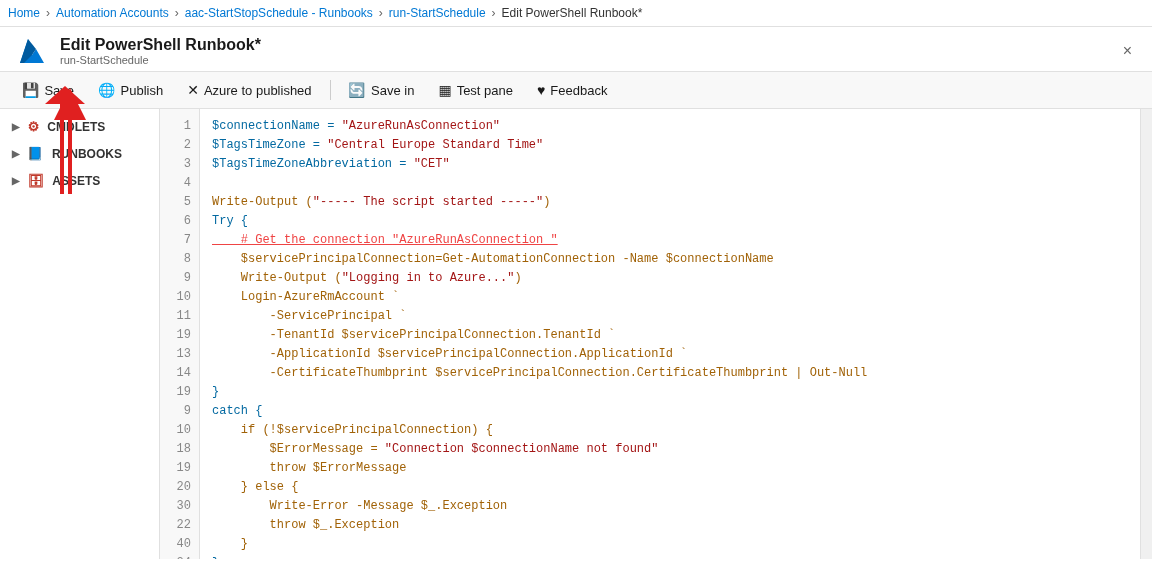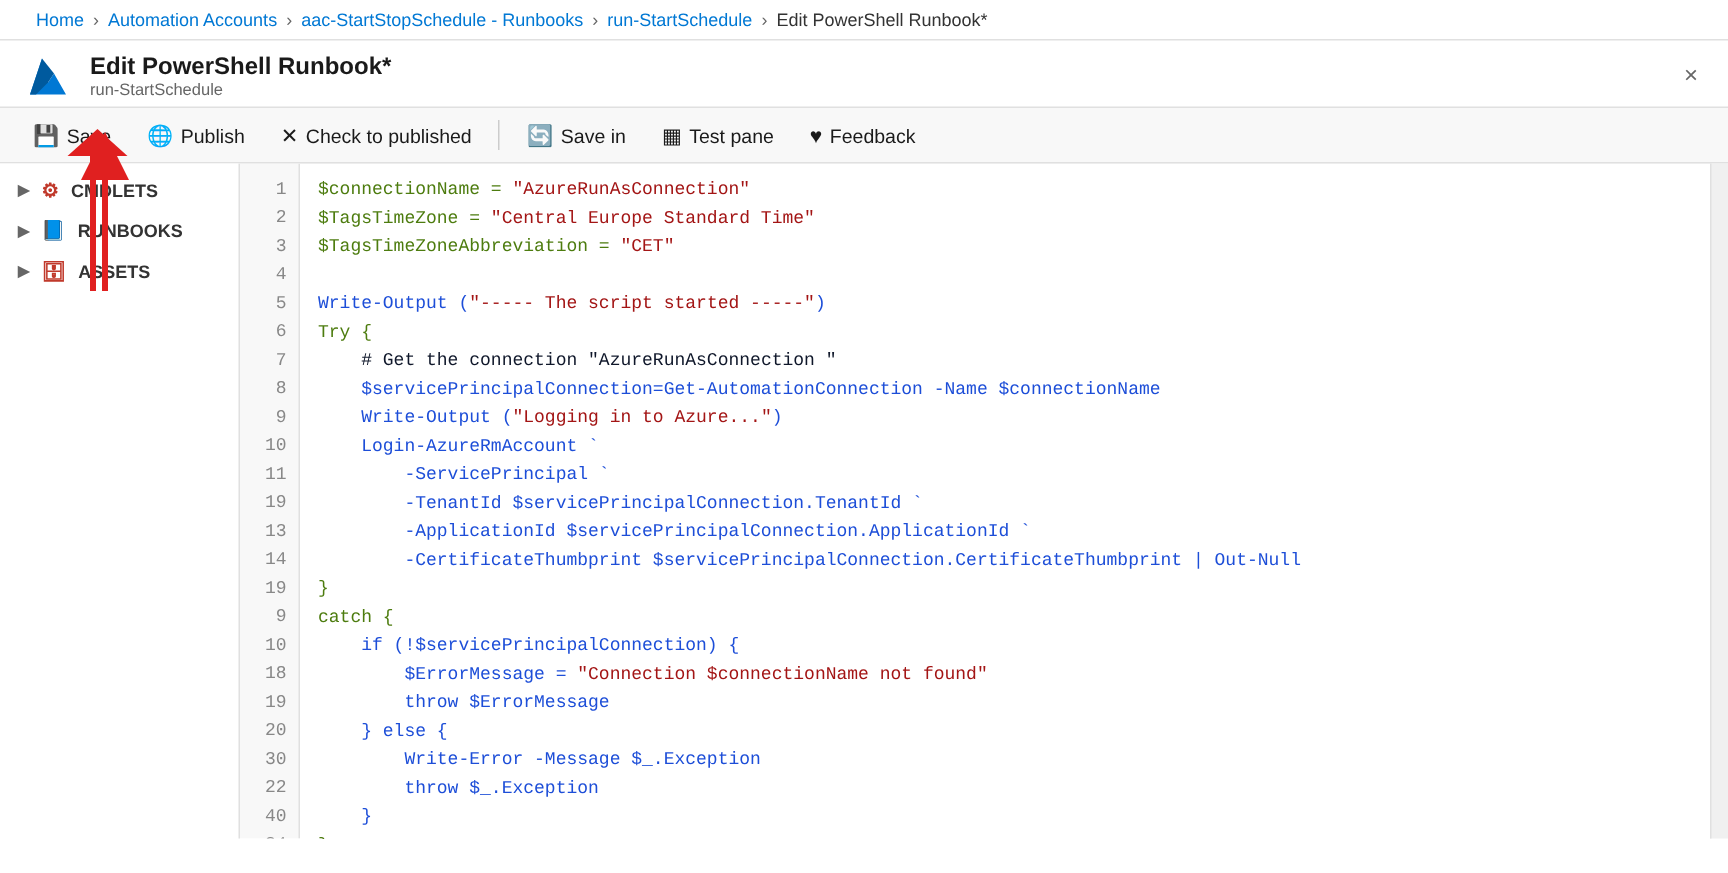--- a/index.html
+++ b/index.html
@@ -2,21 +2,21 @@
 <html><head>
   <meta charset="utf-8">
   <style>
     * { margin: 0; padding: 0; box-sizing: border-box; }
     body { font-family: 'Segoe UI', Arial, sans-serif; font-size: 13px; background: #fff; width: 1152px; height: 582px; overflow: hidden; }
 
     
     .breadcrumb {
       background: #fff;
       border-bottom: 1px solid #e0e0e0;
-      padding: 6px 24px;
+      padding: 6px 8px;
       display: flex;
       align-items: center;
       gap: 6px;
       font-size: 12px;
       color: #0078d4;
     }
     .breadcrumb span.sep { color: #666; }
     .breadcrumb span.current { color: #333; }
 
     
@@ -125,24 +125,24 @@
       font-family: 'Consolas', 'Courier New', monospace;
       font-size: 12px;
       line-height: 19px;
       overflow: auto;
       background: #fff;
       white-space: pre;
     }
     .code-line { display: block; }
 
     
-    .c-blue { color: #4d7c0f; }
+    .c-blue { color: #0369a1; }
     .c-string { color: #a31515; }
-    .c-green { color: #0f172a; }
-    .c-black { color: #1d4ed8; }
+    .c-green { color: #ef4444; text-decoration: underline; }
+    .c-black { color: #a16207; }
 
     
     .scrollbar-right {
       width: 12px;
       background: #f0f0f0;
       border-left: 1px solid #e0e0e0;
     }
 
     .relative-wrapper {
       position: relative;
@@ -185,21 +185,21 @@
   <button class="toolbar-btn">
     <span class="icon">💾</span>
     <span>Save</span>
   </button>
   <button class="toolbar-btn">
     <span class="icon">🌐</span>
     <span>Publish</span>
   </button>
   <button class="toolbar-btn">
     <span class="icon">✕</span>
-    <span>Check to published</span>
+    <span>Azure to published</span>
   </button>
   <div class="toolbar-sep"></div>
   <button class="toolbar-btn">
     <span class="icon">🔄</span>
     <span>Save in</span>
   </button>
   <button class="toolbar-btn">
     <span class="icon">▦</span>
     <span>Test pane</span>
   </button>

